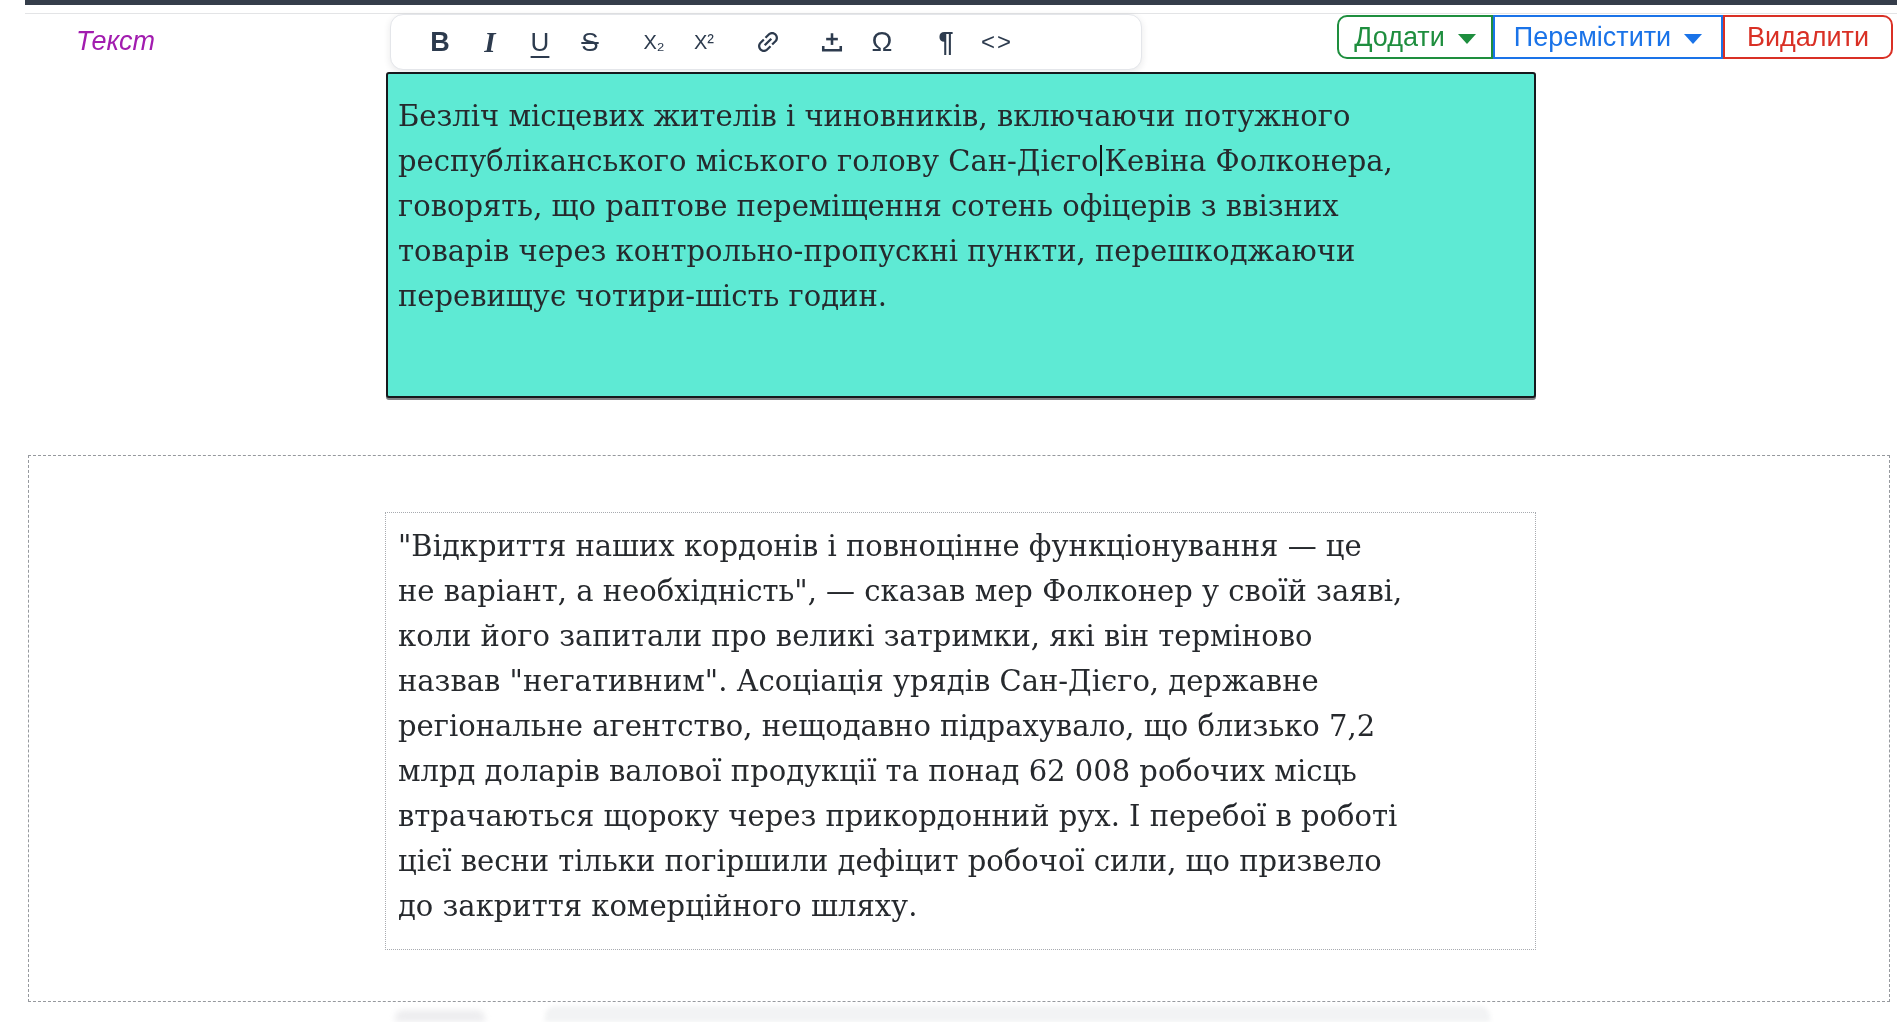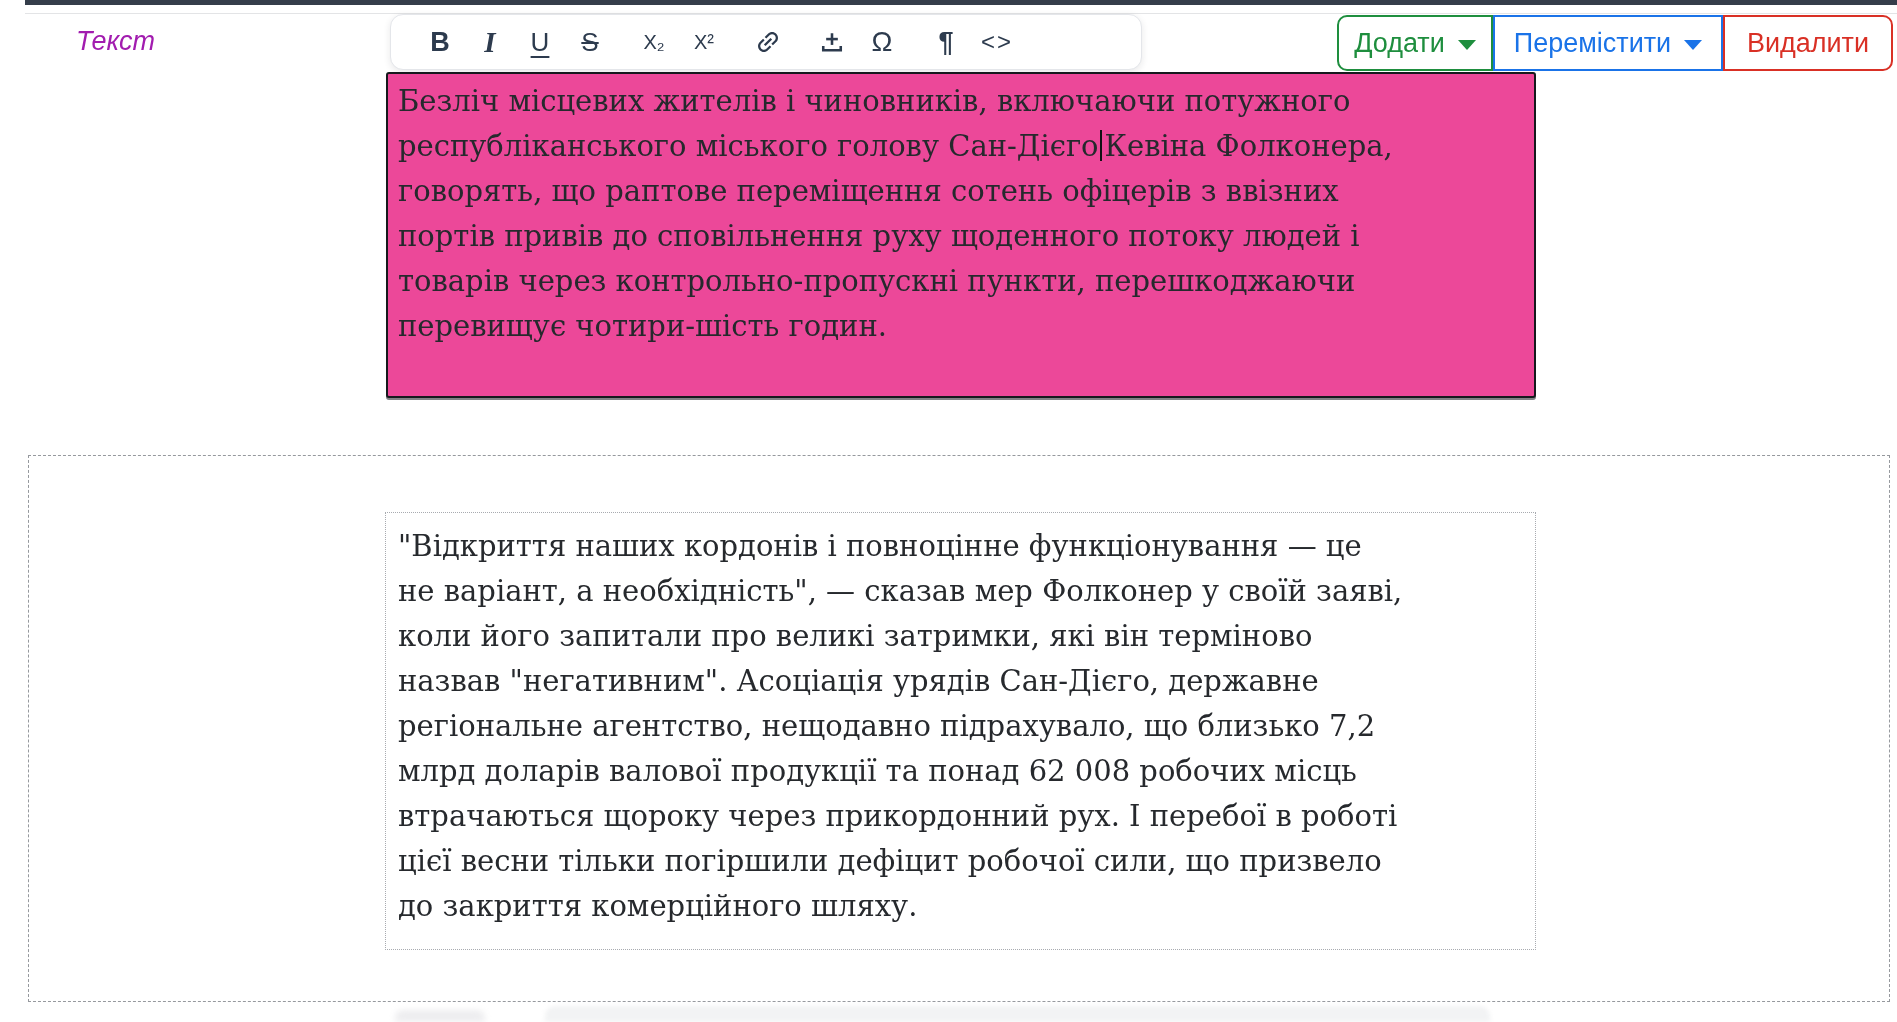--- a/index.html
+++ b/index.html
@@ -30,40 +30,40 @@
   .g-i{font-family:"Liberation Serif",serif;font-style:italic;font-weight:600;font-size:29px;}
   .g-u{text-decoration:underline;text-underline-offset:5px;font-weight:500;}
   .g-s{text-decoration:line-through;font-weight:500;}
   .g-sub,.g-sup{font-weight:500;font-size:20px;}
   .g-om{font-weight:500;font-size:28px;}
   .g-par{font-weight:600;font-size:27px;}
   .g-code{font-weight:500;font-size:24px;letter-spacing:2px;}
   .tb-svg{display:block;}
 
   
-  .actions{position:absolute;left:1337px;top:15px;height:56px;display:flex;}
+  .actions{position:absolute;left:1337px;top:15px;height:44px;display:flex;}
   .act{
     background:#fff;font-size:27px;font-family:"Liberation Sans",sans-serif;
     display:flex;align-items:center;justify-content:center;
     box-sizing:border-box;cursor:pointer;padding:0;
   }
   .act-add{width:156px;border:2px solid #1e8e3e;color:#1e8e3e;border-radius:10px 0 0 10px;}
   .act-move{width:230px;border:2px solid #1a73e8;color:#1a73e8;}
   .act-del{width:170px;border:2px solid #d93025;color:#d93025;border-radius:0 10px 10px 0;}
   .tri{
     width:0;height:0;display:inline-block;margin-left:13px;margin-top:4px;
     border-left:9px solid transparent;border-right:9px solid transparent;
     border-top:10px solid currentColor;
   }
 
   
   .rt{font-family:"DejaVu Serif","Liberation Serif",serif;font-size:29px;line-height:45px;color:#26292d;white-space:nowrap;}
   .block-focused{
     position:absolute;left:386px;top:72px;width:1150px;height:326px;box-sizing:border-box;
-    background:#ec4899;border:2px solid #16191d;border-radius:3px;padding:5px 10px;
+    background:#5eead4;border:2px solid #16191d;border-radius:3px;padding:20px 10px;
     box-shadow:0 2px 0 rgba(23,26,31,.55);
     overflow:hidden;
   }
   .block-plain{
     position:absolute;left:385px;top:512px;width:1151px;height:438px;box-sizing:border-box;
     background:#fff;border:1px dotted #a8abb0;padding:11px 12px;
     overflow:hidden;
   }
   .caret{display:inline-block;width:2px;height:31px;background:#101214;vertical-align:-5px;margin:0 3px 0 1px;}
 
@@ -157,21 +157,20 @@
   </button>
   <button class="act act-del">
     <span>Видалити</span>
   </button>
 </div>
 
 <div class="block-focused rt">
   <div class="line">Безліч місцевих жителів і чиновників, включаючи потужного</div>
   <div class="line"><span>республіканського міського голову Сан-Дієго</span><span class="caret"></span><span>Кевіна Фолконера,</span></div>
   <div class="line">говорять, що раптове переміщення сотень офіцерів з ввізних</div>
-  <div class="line">портів привів до сповільнення руху щоденного потоку людей і</div>
   <div class="line">товарів через контрольно-пропускні пункти, перешкоджаючи</div>
   <div class="line">перевищує чотири-шість годин.</div>
 </div>
 
 <div class="struct"></div>
 
 <div class="block-plain rt">
   <div class="line">"Відкриття наших кордонів і повноцінне функціонування — це</div>
   <div class="line">не варіант, а необхідність", — сказав мер Фолконер у своїй заяві,</div>
   <div class="line">коли його запитали про великі затримки, які він терміново</div>

